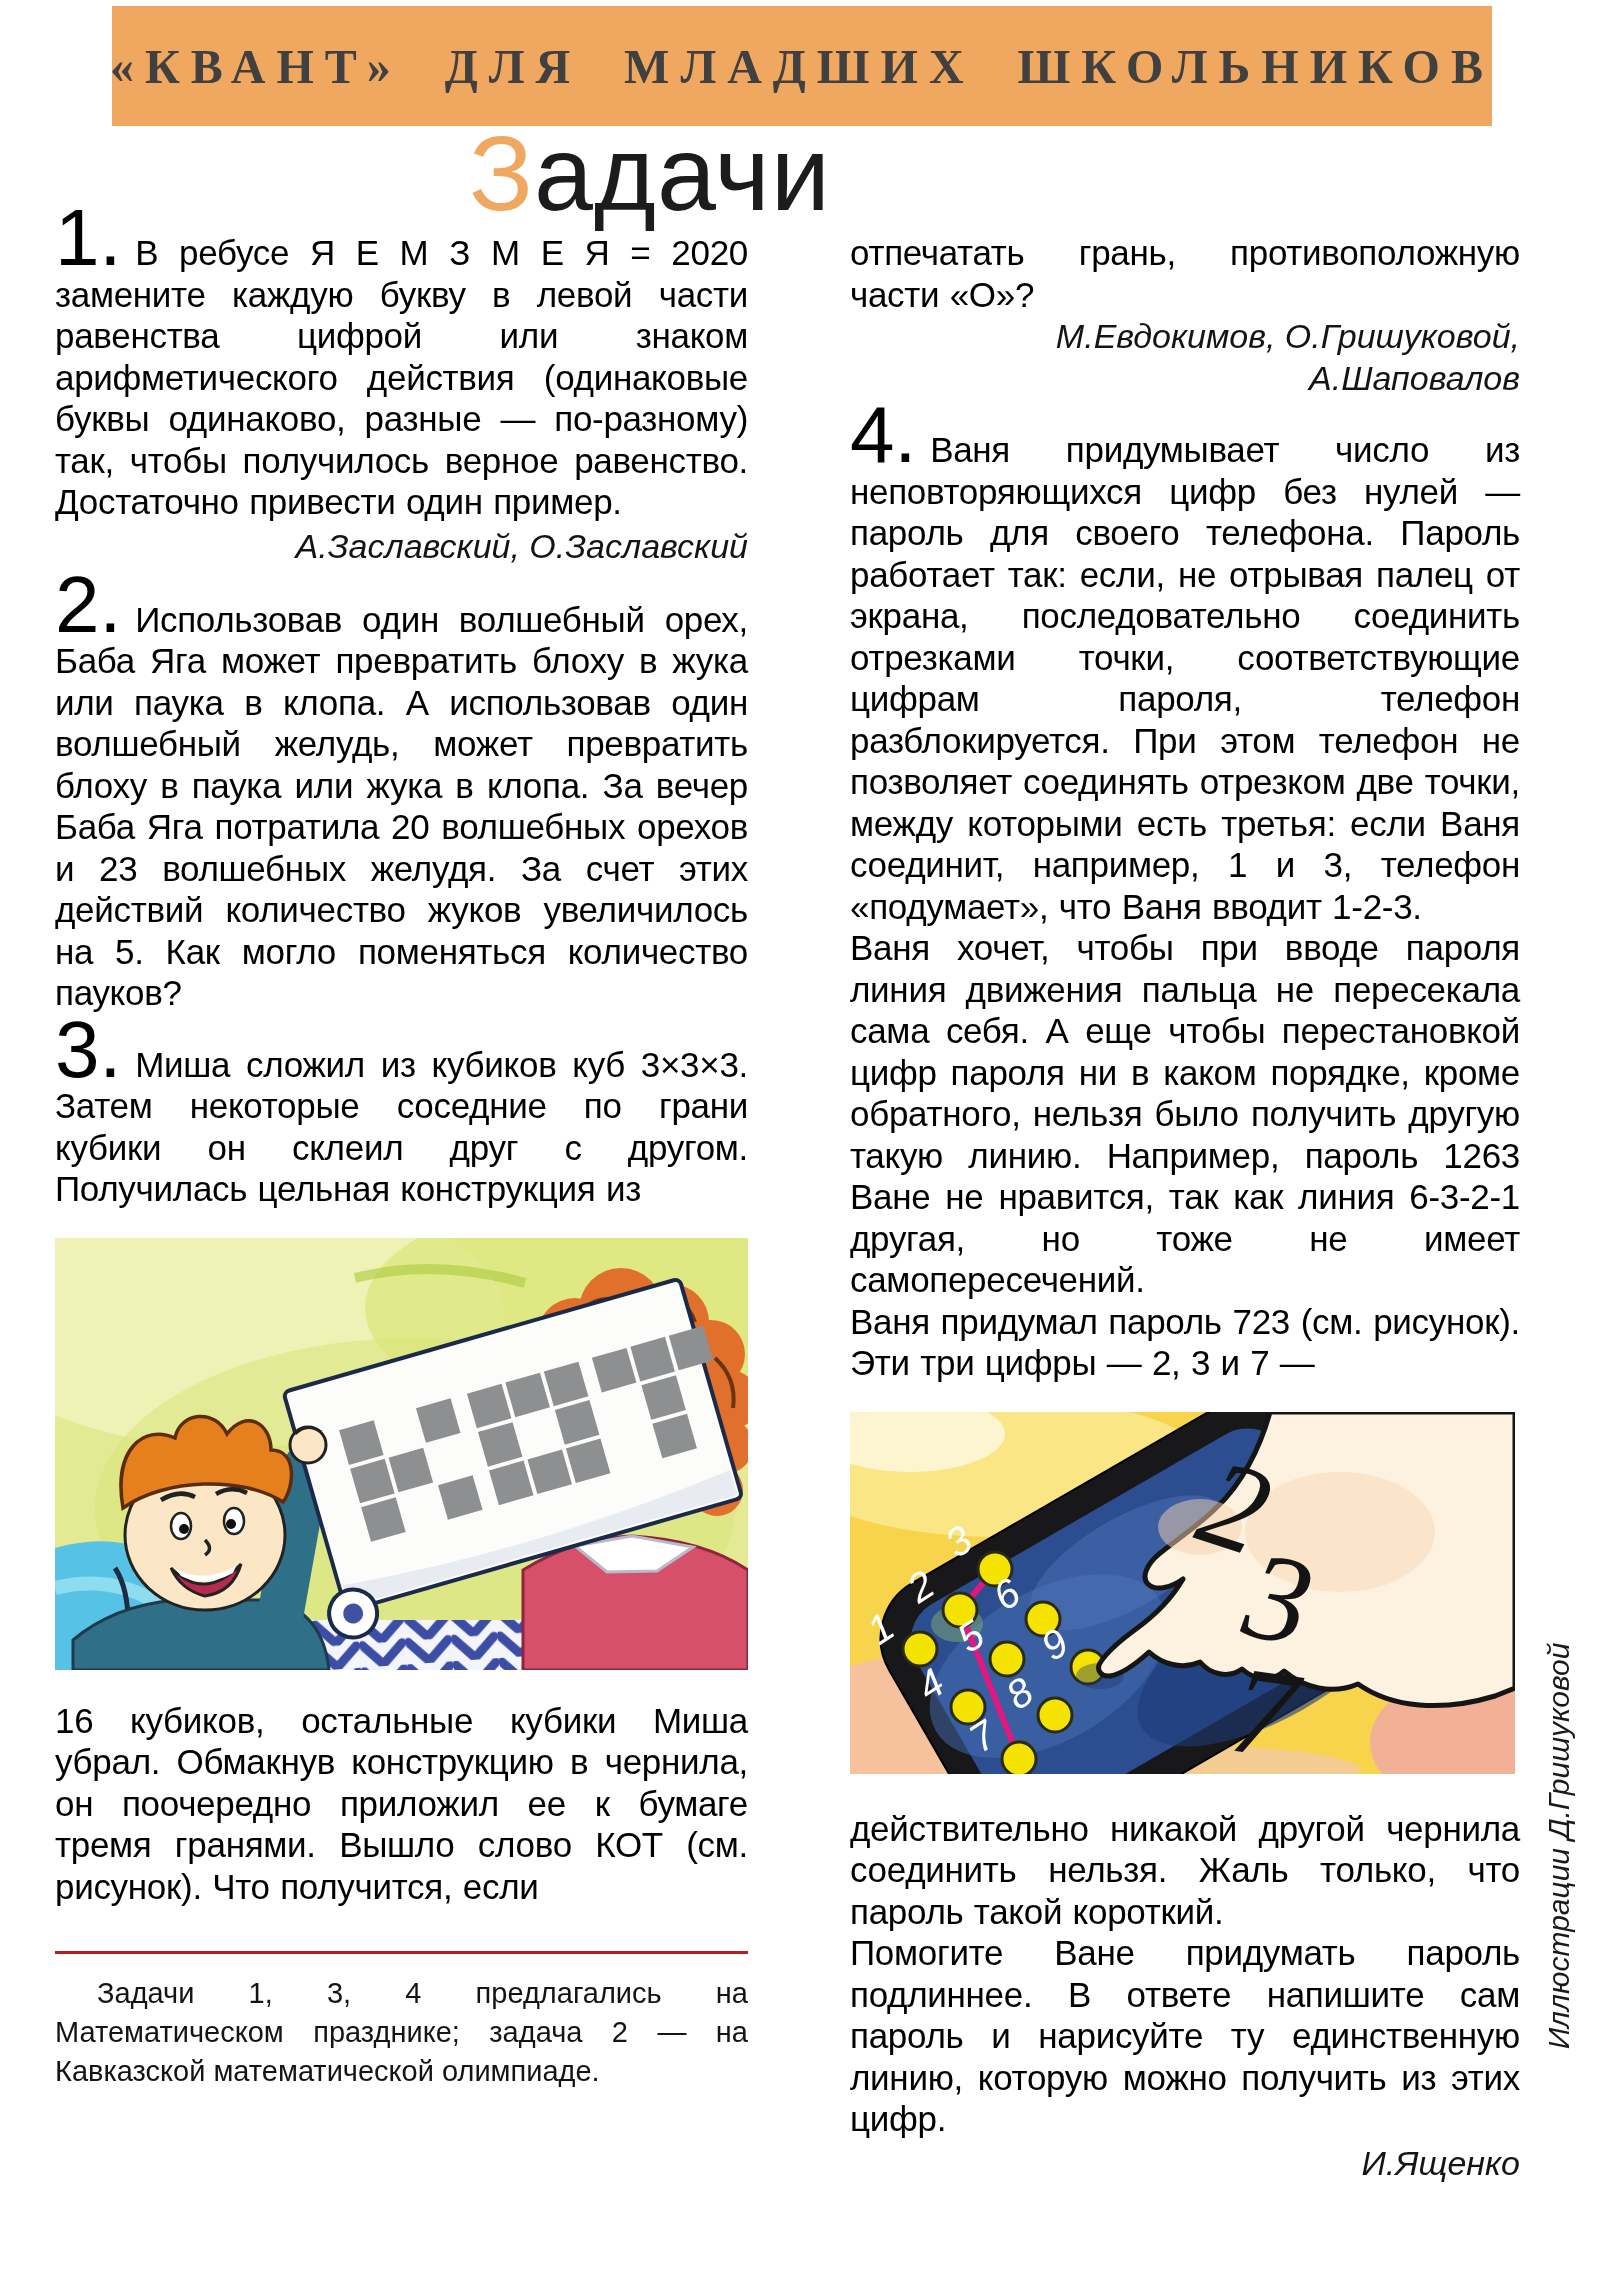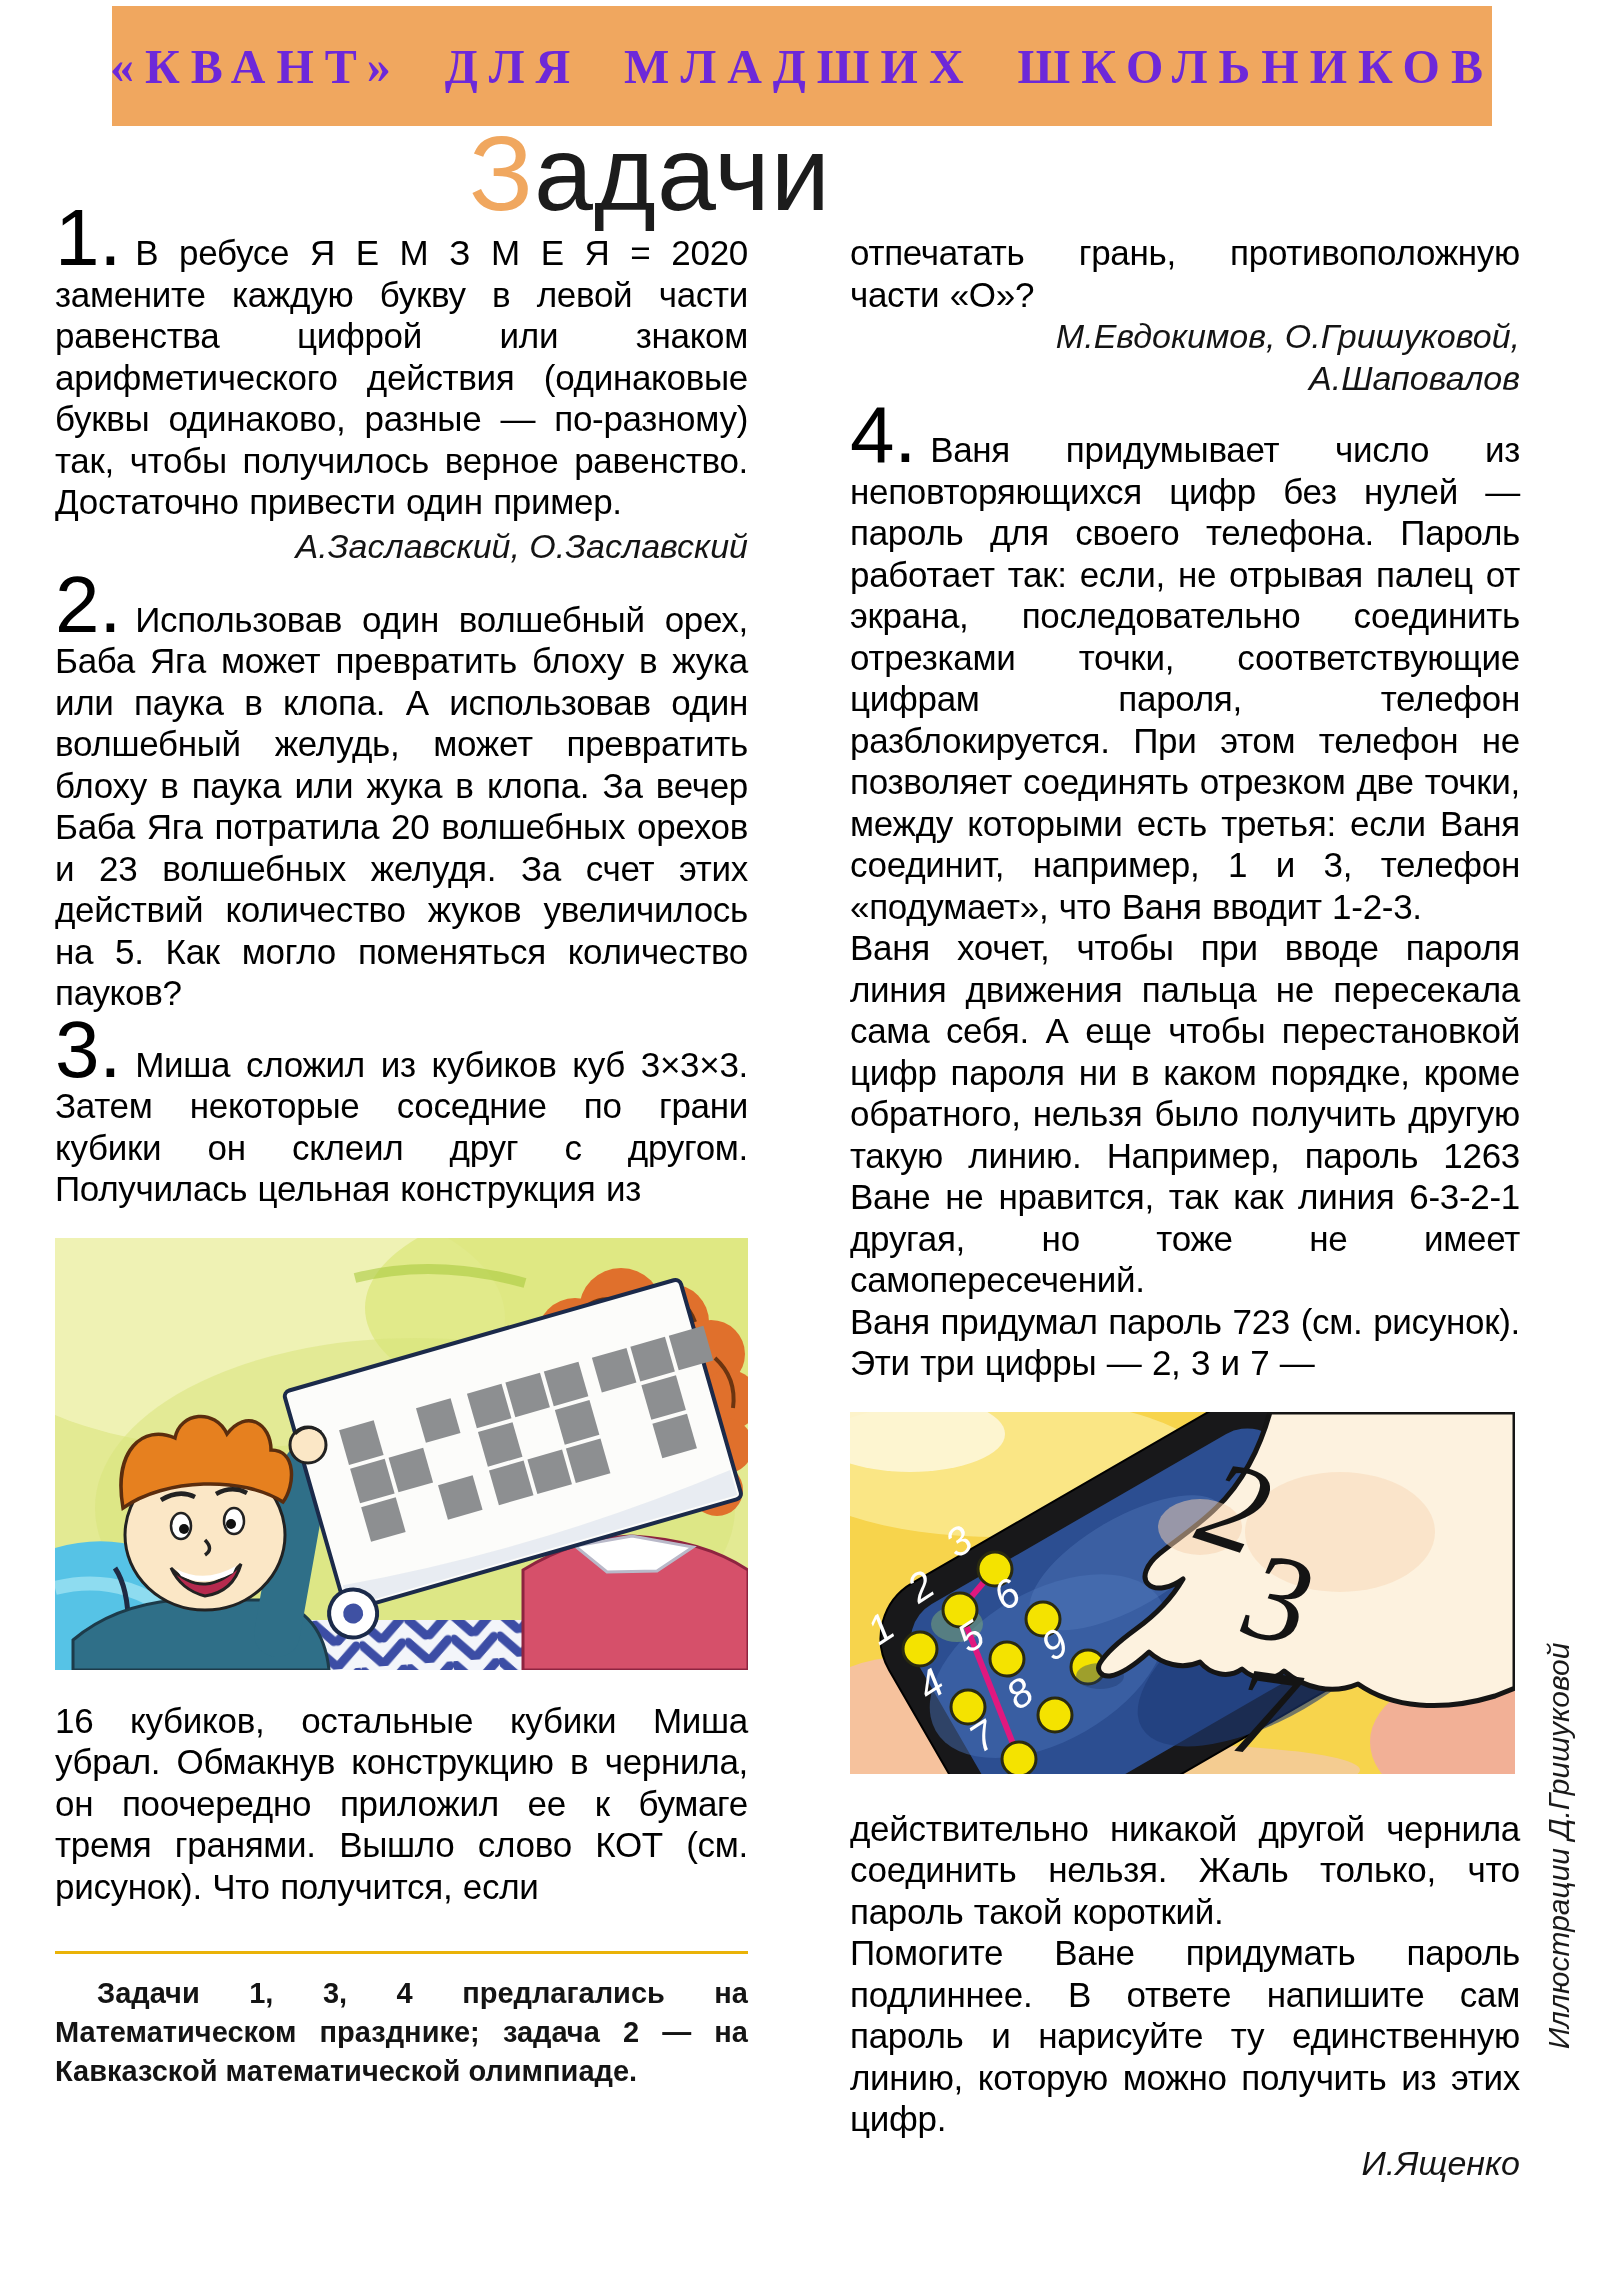--- a/index.html
+++ b/index.html
@@ -2,41 +2,41 @@
 <html><head>
 <meta charset="utf-8">
 <style>
   html,body{margin:0;padding:0;background:#9a9a9a;}
   .page{position:relative;width:1600px;height:2296px;background:#ffffff;overflow:hidden;
         font-family:"Liberation Sans",sans-serif;color:#141414;}
 
   .banner{position:absolute;left:112px;top:6px;width:1380px;height:120px;background:#f0a75f;
           display:flex;align-items:center;justify-content:center;
           font-family:"Liberation Serif",serif;font-weight:700;font-size:48px;
-          letter-spacing:11px;word-spacing:20px;color:#6d28d9;white-space:nowrap;}
+          letter-spacing:11px;word-spacing:20px;color:#404040;white-space:nowrap;}
 
   .page-title{position:absolute;top:118px;left:0;width:1300px;text-align:center;
               font-size:106px;font-weight:300;line-height:1.05;color:#1c1c1c;letter-spacing:1px;}
   .page-title .accent{color:#f0a75f;}
 
   .col{position:absolute;top:232px;}
   .col-left{left:55px;width:693px;}
   .col-right{left:850px;width:670px;}
 
   .bt{font-size:35px;line-height:41.5px;text-align:justify;margin:0;
       letter-spacing:-0.3px;word-spacing:1px;color:#000000;}
   .problem{margin-top:30px;}
   .pnum{font-size:80px;line-height:0;margin-right:14px;font-weight:300;}
   .authors{font-size:34px;line-height:46px;font-style:italic;text-align:right;margin:0;color:#141414;}
   .authors.tight{line-height:42px;}
 
   .fig{display:block;margin:28px 0 30px;}
   .fig-phone{display:block;margin:28px 0 34px;}
 
-  .footnote{margin-top:44px;border-top:3px solid #eab308;padding-top:20px;font-weight:bold;}
+  .footnote{margin-top:44px;border-top:3px solid #b91c1c;padding-top:20px;}
   .footnote p{margin:0;font-size:29px;line-height:39px;text-align:justify;text-indent:42px;}
 
   .vcaption{position:absolute;left:1212px;top:1826px;width:700px;height:40px;text-align:center;
             font-style:italic;font-size:30px;color:#1a1a1a;transform:rotate(-90deg);}
 </style>
 </head>
 <body>
 
 <div class="page">
 

